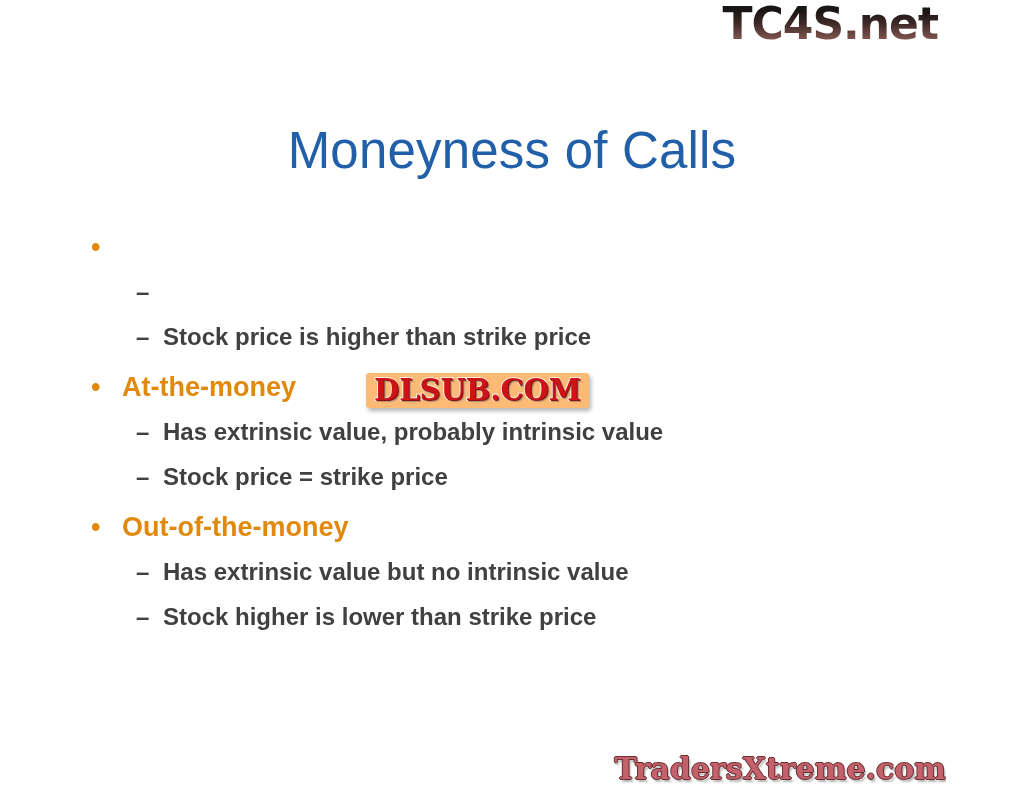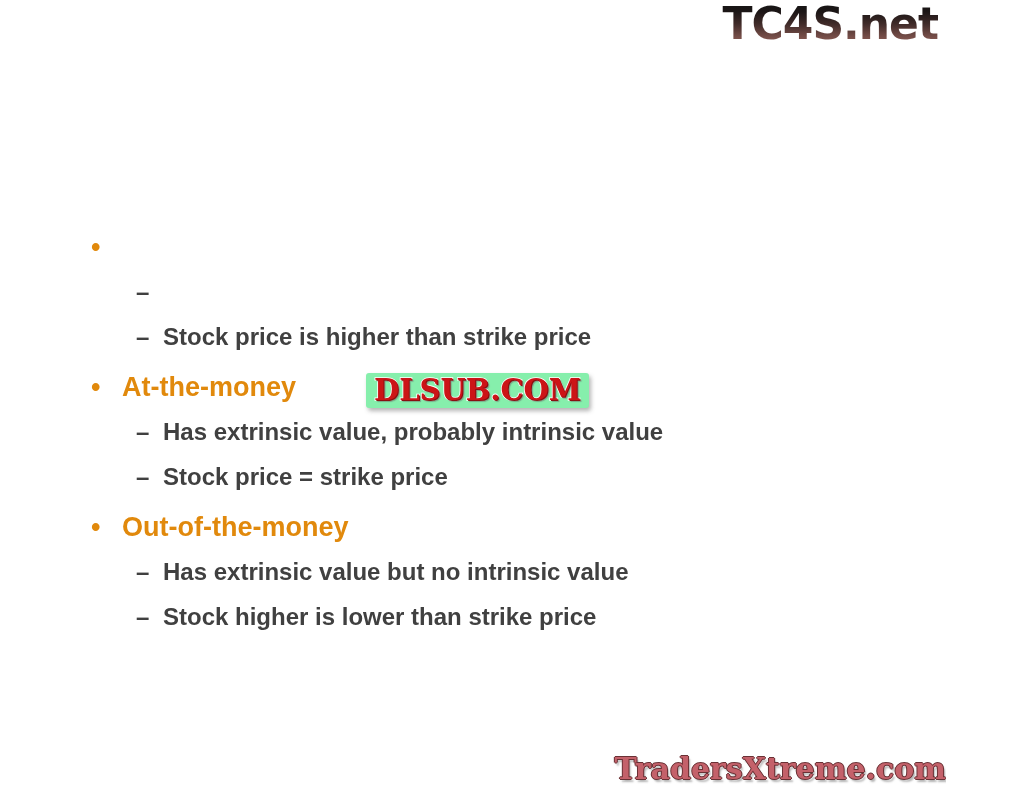--- a/index.html
+++ b/index.html
@@ -107,21 +107,21 @@
 
   
   .grp { margin-bottom: 4px; }
 
   
   .wm-dlsub {
     position: absolute;
     left: 366px;
     top: 373px;
     padding: 2px 8px 3px 8px;
-    background: #86efac;
+    background: #fdba74;
     border-radius: 3px;
     box-shadow: 2px 3px 4px rgba(90,90,90,0.45);
     font-family: "DejaVu Serif", serif;
     font-size: 29px;
     font-weight: bold;
     letter-spacing: 0px;
     line-height: 1.05;
     color: #CC1417;
     -webkit-text-stroke: 1.6px #ffffff;
     paint-order: stroke fill;
@@ -154,20 +154,21 @@
     user-select: none;
   }
 </style>
 </head>
 <body>
 
 <div id="slide">
 
   <div class="brand-tc4s">TC4S.net</div>
 
+  <div class="slide-title">Moneyness of Calls</div>
 
   <div class="body-list">
 
     <div class="grp">
       <div class="lvl1">
         <span class="mk">•</span>
       </div>
       <div class="lvl2">
         <span class="mk">–</span>
       </div>

